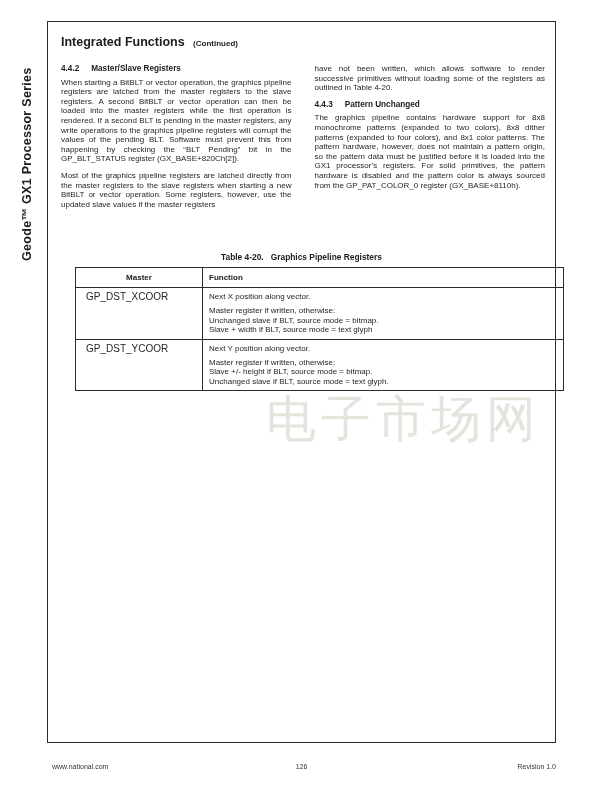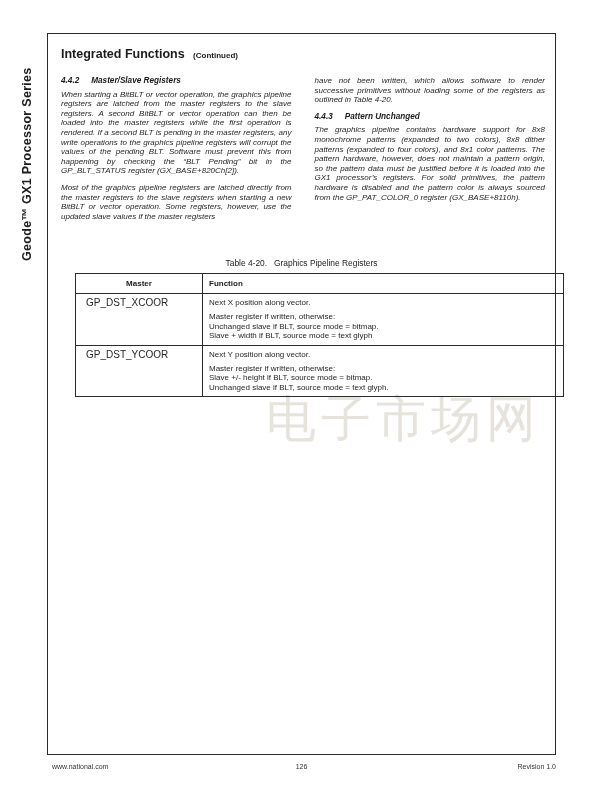--- a/index.html
+++ b/index.html
@@ -12,32 +12,32 @@
     transform:rotate(-90deg); transform-origin:0 0;
     font-size:12.5px; font-weight:bold; white-space:nowrap; letter-spacing:0.3px;
     color:#1d1d1d;
   }
   .watermark {
     position:absolute; left:266px; top:374px; z-index:0;
     font-size:50px; letter-spacing:5px; color:#c9c3b6; opacity:0.45;
     font-family:"DejaVu Sans", sans-serif; pointer-events:none; white-space:nowrap;margin-top:12px;
   }
   .page-box {
-    position:absolute; left:47px; top:33px; width:509px; height:722px;
+    position:absolute; left:47px; top:21px; width:509px; height:722px;
     border:1.5px solid #2b2b2b; box-sizing:border-box; z-index:1;
   }
   .doc-header { margin:10px 0 0 13px; }
   .doc-title { font-size:12.5px; font-weight:bold; color:#1b1b1b; }
   .doc-continued { font-size:8px; font-weight:bold; margin-left:4px; color:#1b1b1b; }
-  .columns { display:flex; gap:23px; margin:14px 10px 0 13px; min-height:182px;font-style:italic; }
+  .columns { display:flex; gap:23px; margin:14px 10px 0 13px; min-height:182px; }
   .col { flex:1; font-size:8px; line-height:9.6px; text-align:justify; color:#262626; }
   .col p { margin:0 0 7px 0; }
   .sec-heading { font-weight:bold; font-size:8.2px; margin:0 0 4px 0; color:#1b1b1b; text-align:left; }
   .sec-num { margin-right:12px; }
-  .table-title { text-align:center; font-weight:normal; font-size:8.4px; margin:0 0 5px 0; color:#1b1b1b; }
+  .table-title { text-align:center; font-weight:bold; font-size:8.4px; margin:6px 0 5px 0; color:#1b1b1b; }
   .title-label { margin-right:7px; }
   table.reg {
     border-collapse:collapse; margin-left:27px; width:489px;
     border:1.5px solid #2b2b2b; background:transparent; table-layout:fixed;
   }
   table.reg th, table.reg td { border:1px solid #2b2b2b; vertical-align:top; }
   th.col-master { width:118px; text-align:center; font-size:8px; padding:5px 4px; color:#1b1b1b; }
   th.col-function { text-align:left; font-size:8px; padding:5px 12px 5px 6px; color:#1b1b1b; }
   td.master-cell { padding:4px 4px 4px 10px; font-size:10px; line-height:9.4px; white-space:nowrap; color:#262626; }
   td.fn-cell { padding:4px 5px 4px 6px; font-size:8px; line-height:9.4px; color:#262626; }

